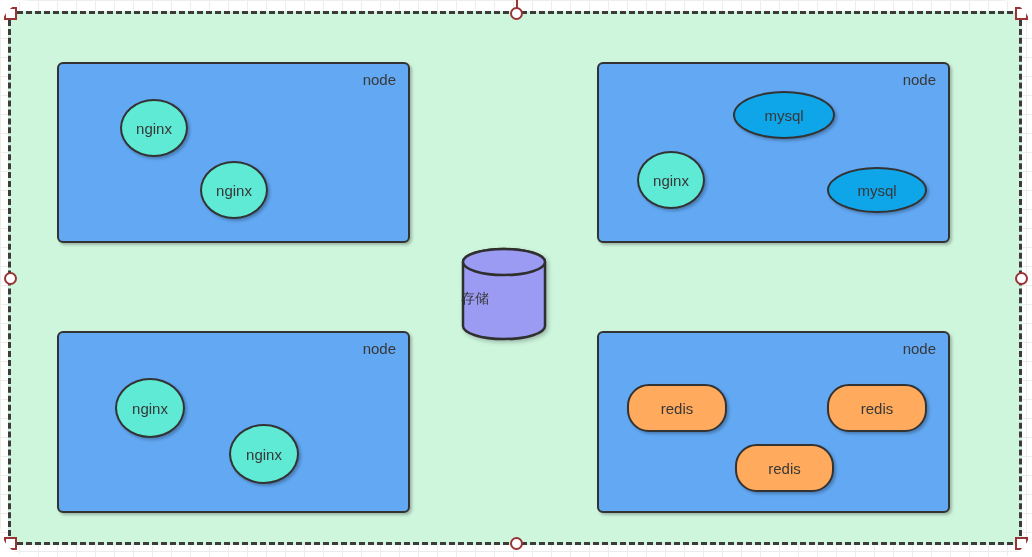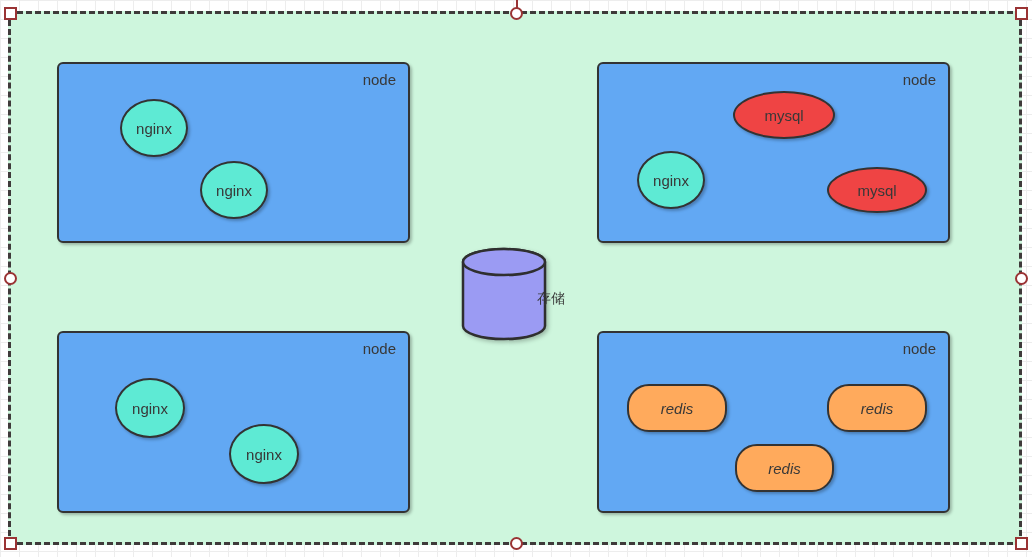--- a/index.html
+++ b/index.html
@@ -9,20 +9,21 @@
   }
   .canvas{
     position:relative;
     width:1032px;height:557px;
     overflow:hidden;
     background-color:#ffffff;
     background-image:
       linear-gradient(#ededed 1px, transparent 1px),
       linear-gradient(90deg, #ededed 1px, transparent 1px);
     background-size:19px 19px;
+    border-radius:32px;
   }
   
   .cluster{
     position:absolute;
     left:8px;top:11px;
     width:1014px;height:534px;
     box-sizing:border-box;
     background:#cef6dd;
     border:3px dashed #3f3a3a;
   }
@@ -66,35 +67,35 @@
     position:absolute;
     box-sizing:border-box;
     display:flex;align-items:center;justify-content:center;
     border:2px solid #333333;
     font-size:15px;color:#383838;
     box-shadow:2px 2px 3px rgba(0,0,0,0.25);
   }
   .pod.ellipse{border-radius:50%;}
   .pod.pill{border-radius:22px;}
   .pod.nginx{background:#5eead4;}
-  .pod.mysql{background:#ef4444;}
-  .pod.redis{background:#ffaa5c;font-style:italic;}
+  .pod.mysql{background:#0ea5e9;}
+  .pod.redis{background:#ffaa5c;}
   
   .storage{
     position:absolute;
     left:461px;top:246px;
     width:86px;height:96px;
     z-index:6;
   }
   .storage svg{filter:drop-shadow(2px 2px 2px rgba(0,0,0,0.25));}
   .storage-label{
     position:absolute;
     left:0;top:44px;
     width:104px;
-    text-align:right;
+    text-align:left;
     font-size:14px;color:#383838;
     user-select:none;
   }
 </style>
 </head>
 <body>
 
 <div class="canvas">
 
   <div class="cluster"></div>

